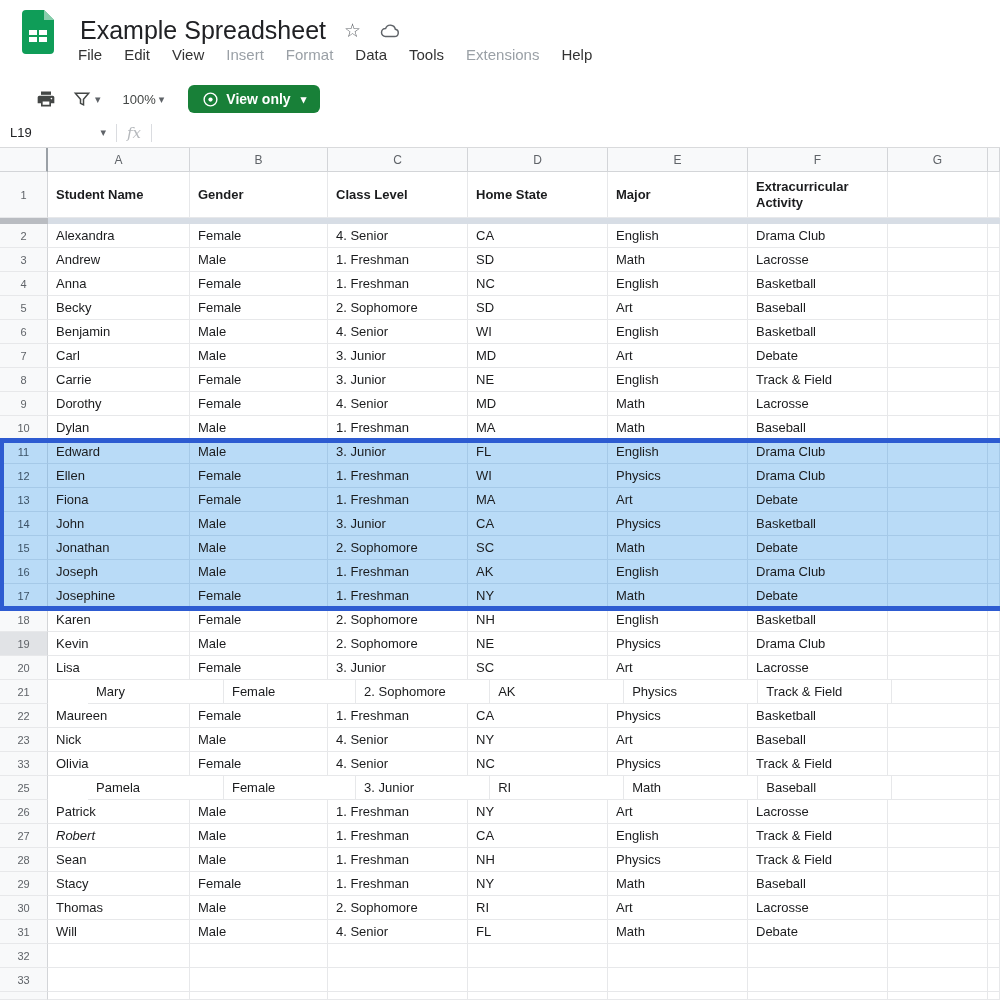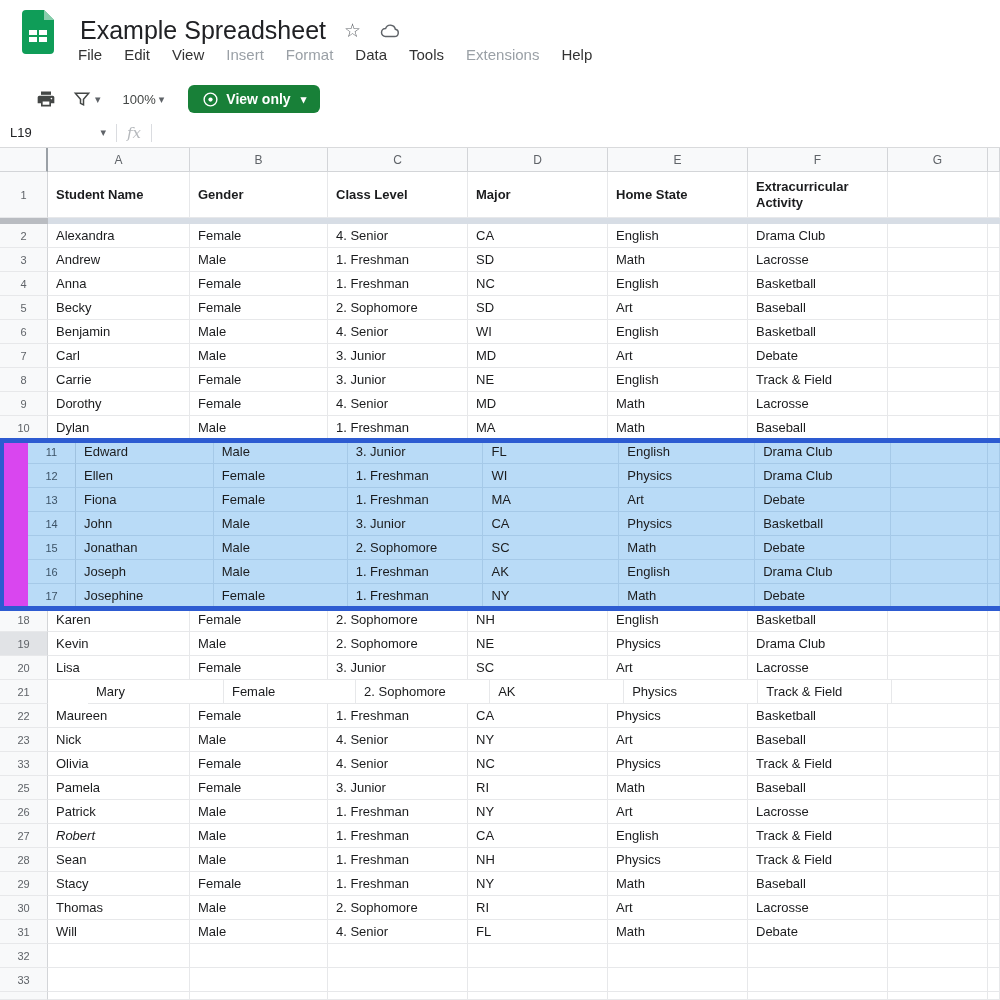--- a/index.html
+++ b/index.html
@@ -42,21 +42,21 @@
   .row-hdr{box-sizing:border-box;width:48px;background:#f8f9fa;border-right:1px solid #d3d5d8;border-bottom:1px solid #e7e8ea;
     display:flex;align-items:center;justify-content:center;font-size:11px;color:#5f6368;flex:none;}
   .cell{box-sizing:border-box;border-right:1px solid #e7e8ea;border-bottom:1px solid #e7e8ea;
     padding-left:8px;font-size:13px;display:flex;align-items:center;white-space:nowrap;overflow:hidden;color:#1b1c1e;}
   .hdr-row1{height:46px;}
   .hdr-row1 .cell{font-weight:bold;white-space:normal;line-height:16px;}
   .frozen-divider{height:6px;display:flex;}
   .fd-left{width:48px;background:#b9bcc1;}
   .fd-right{flex:1;background:#d7dde5;}
   .data-row{height:24px;}
-  .data-row.sel{background:#d946ef;padding-left:28px;}
+  .data-row.sel{background:#8b5cf6;}
   .data-row.sel .cell{border-right-color:#a5c9e8;border-bottom-color:#a5c9e8;background:#b9dbf7;}
   .data-row.sel .row-hdr{background:#b9dbf7;border-right-color:#9fc2e0;border-bottom-color:#a5c9e8;color:#3c5266;}
   .row-hdr.active{background:#e1e3e6;}
   .sel-bar{position:absolute;left:0;width:1000px;height:5px;background:#2d5bd1;z-index:5;}
   .sel-bar.top{top:290px;}
   .sel-bar.bottom{top:458px;}
   .sel-bar-left{position:absolute;left:0;top:290px;width:4px;height:173px;background:#2d5bd1;z-index:5;}
 </style>
 </head>
 <body>
@@ -139,22 +139,22 @@
       <span class="col-hdr" style="width: 140px;">E</span>
       <span class="col-hdr" style="width: 140px;">F</span>
       <span class="col-hdr" style="width: 100px;">G</span>
       <span class="col-hdr" style="width: 12px;"></span>
     </div>
   <div class="g-row hdr-row1">
       <span class="row-hdr">1</span>
       <span class="cell" style="width: 142px;">Student Name</span>
       <span class="cell" style="width: 138px;">Gender</span>
       <span class="cell" style="width: 140px;">Class Level</span>
+      <span class="cell" style="width: 140px;">Home State</span>
       <span class="cell" style="width: 140px;">Major</span>
-      <span class="cell" style="width: 140px;">Home State</span>
       <span class="cell" style="width: 140px;">Extracurricular Activity</span>
       <span class="cell" style="width: 100px;"></span>
       <span class="cell" style="width: 12px;"></span>
     </div>
   <div class="frozen-divider">
     <span class="fd-left"></span>
     <span class="fd-right"></span>
   </div>
   <div id="data-rows">
       <div class="g-row data-row">
@@ -405,21 +405,21 @@
         <span class="cell" style="width: 138px;">Female</span>
         <span class="cell" style="width: 140px;">4. Senior</span>
         <span class="cell" style="width: 140px;">NC</span>
         <span class="cell" style="width: 140px;">Physics</span>
         <span class="cell" style="width: 140px;">Track &amp; Field</span>
         <span class="cell" style="width: 100px;"></span>
         <span class="cell" style="width: 12px;"></span>
       </div>
       <div class="g-row data-row">
         <span class="row-hdr">25</span>
-        <span class="cell" style="width: 142px;">Pamela</span>
+        <span class="cell" style="width: 142px; margin-left: 40px;">Pamela</span>
         <span class="cell" style="width: 138px;">Female</span>
         <span class="cell" style="width: 140px;">3. Junior</span>
         <span class="cell" style="width: 140px;">RI</span>
         <span class="cell" style="width: 140px;">Math</span>
         <span class="cell" style="width: 140px;">Baseball</span>
         <span class="cell" style="width: 100px;"></span>
         <span class="cell" style="width: 12px;"></span>
       </div>
       <div class="g-row data-row">
         <span class="row-hdr">26</span>

